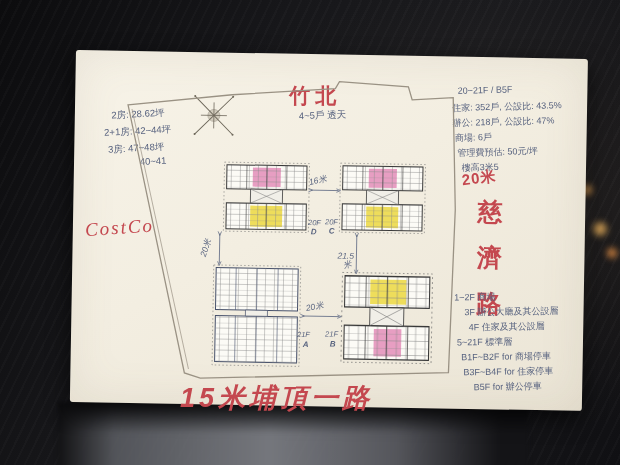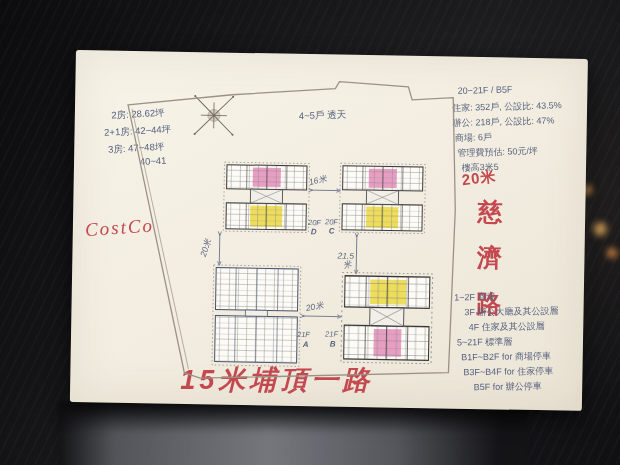--- a/index.html
+++ b/index.html
@@ -35,21 +35,21 @@
   .notes-tr .l1{margin-left:6px;margin-bottom:2px;} .notes-tr .l4{margin-left:2px;} .notes-tr .l5{margin-left:4px;} .notes-tr .l6{margin-left:8px;}
   .road-right-width{left:388px;top:112px;font-size:15px;font-weight:bold;transform:rotate(-8deg);letter-spacing:1px;}
   .road-right-chars{left:402px;top:138px;width:30px;text-align:center;font-size:25px;font-weight:bold;}
   .road-right-chars span{display:block;margin-bottom:13px;}
   .legend-br{left:384px;top:232px;font-size:9px;transform:rotate(-2deg);line-height:15px;}
   .legend-br span{display:block;}
   .legend-br .l2{margin-left:10px;} .legend-br .l3{margin-left:14px;} .legend-br .l4{margin-left:2px;}
   .legend-br .l5{margin-left:6px;} .legend-br .l6{margin-left:8px;} .legend-br .l7{margin-left:18px;}
   .costco{left:12px;top:166px;font-size:19px;font-style:italic;letter-spacing:2px;
     font-family:"Liberation Serif",serif;transform:rotate(-5deg);}
-  .road-bottom{left:110px;top:308px;font-size:27px;font-weight:bold;letter-spacing:4px;transform:rotate(-1deg);font-style:italic;}
+  .road-bottom{left:110px;top:326px;font-size:27px;font-weight:bold;letter-spacing:4px;transform:rotate(-1deg);font-style:italic;}
 </style>
 </head>
 <body>
 
 <div class="photo">
   <div class="streaks"></div>
   <div class="sidelight"></div>
   <span class="bokeh b1"></span>
   <span class="bokeh b2"></span>
   <span class="bokeh b3"></span>
@@ -67,20 +67,21 @@
     <svg style="position:absolute;left:116px;top:40px;" width="46" height="46" viewBox="0 0 46 46">
       <circle cx="23" cy="23" r="6" fill="#b3ac9c" opacity=".55" stroke="#7b7466" stroke-width=".8"></circle>
       <path d="M4 4 L42 42 M42 4 L4 42" stroke="#6f695c" stroke-width="1"></path>
       <path d="M23 10 V36 M10 23 H36" stroke="#6f695c" stroke-width=".8"></path>
       <circle cx="4" cy="4" r="1" fill="#6f695c"></circle>
         <circle cx="42" cy="42" r="1" fill="#6f695c"></circle>
       <circle cx="42" cy="4" r="1" fill="#6f695c"></circle>
         <circle cx="4" cy="42" r="1" fill="#6f695c"></circle>
     </svg>
 
+    <div class="hand region-title ink-red">竹北</div>
     <div class="hand region-note ink-blue">4~5戶 透天</div>
 
     <div class="hand notes-tr ink-blue">
       <span class="l1">20~21F / B5F</span>
       <span class="l2">住家: 352戶, 公設比: 43.5%</span>
       <span class="l3">辦公: 218戶, 公設比: 47%</span>
       <span class="l4">商場: 6戶</span>
       <span class="l5">管理費預估: 50元/坪</span>
       <span class="l6">樓高3米5</span>
     </div>

